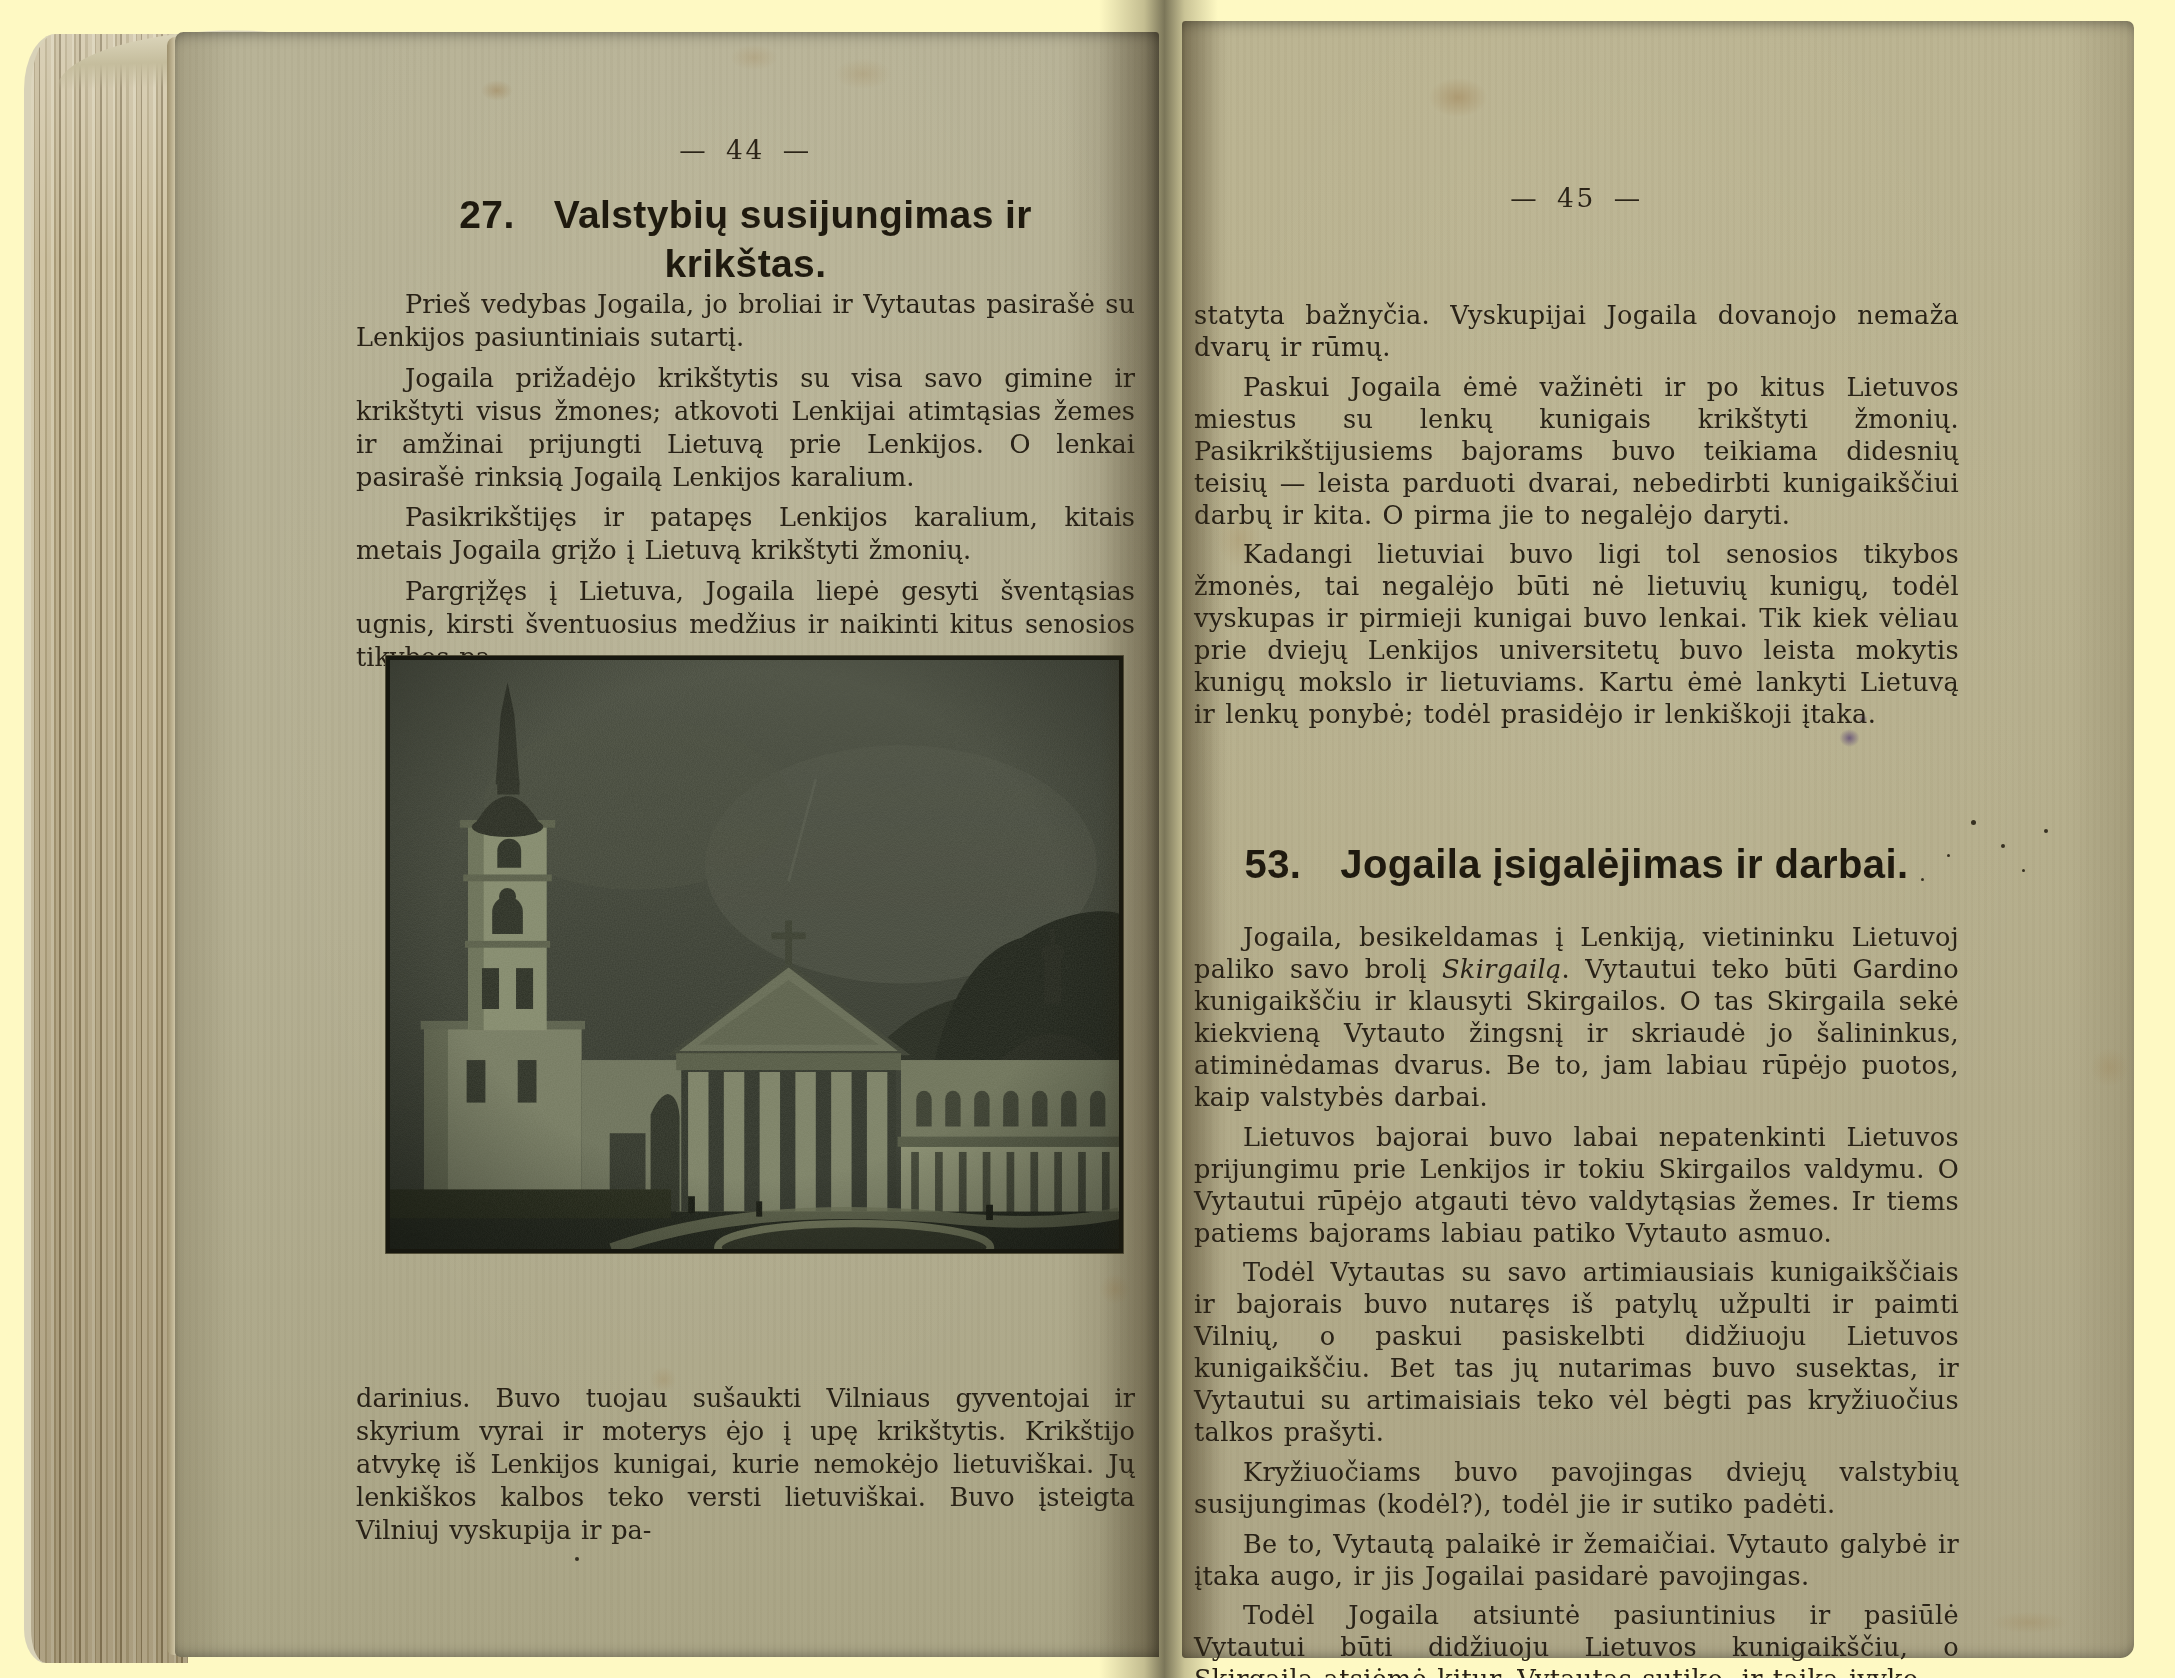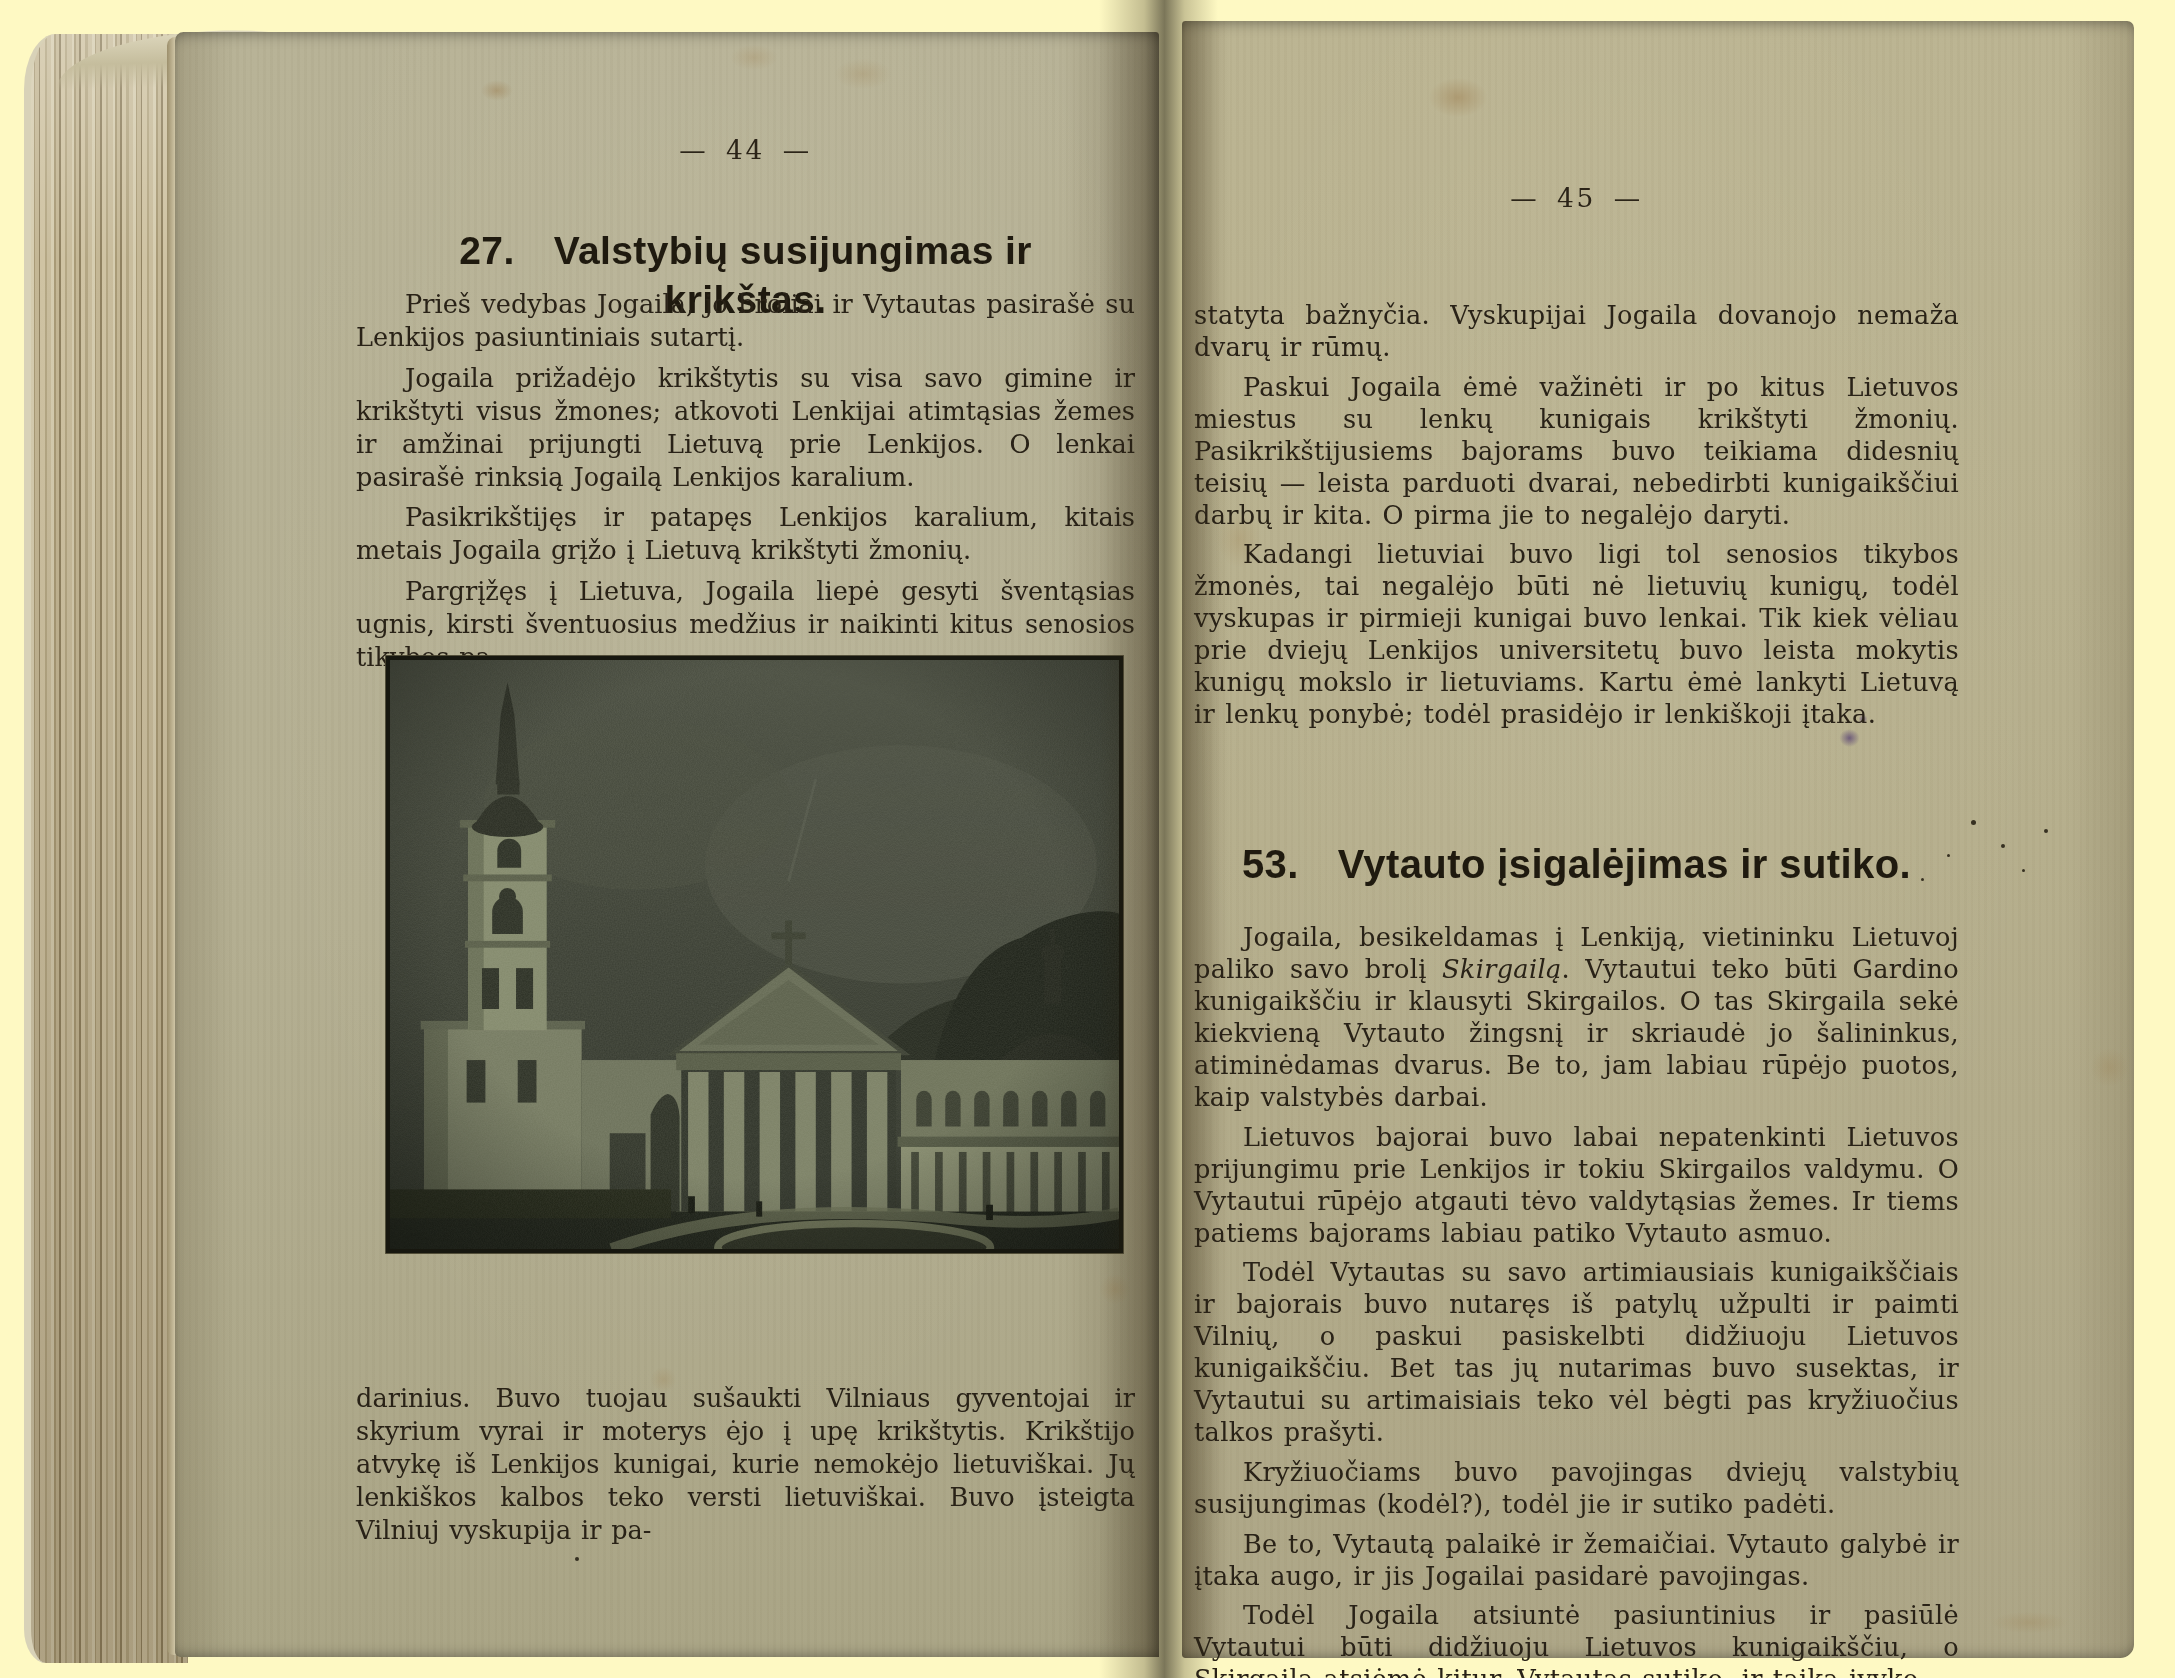--- a/index.html
+++ b/index.html
@@ -45,21 +45,21 @@
   .rp-col{position:absolute;left:12px;top:0;width:765px;height:100%;margin-top:48px;}
   .page-num{position:absolute;width:100%;text-align:center;font-size:26.4px;color:#2b2418;
             letter-spacing:2.6px;word-spacing:6.8px;}
   .page-left .page-num{top:102px;}
   .page-right .page-num{top:113px;}
   .sec-heading{position:absolute;width:100%;margin:0;text-align:center;
     font-family:"Liberation Sans","DejaVu Sans",sans-serif;font-weight:700;color:#1f1a0f;
     font-size:39px;line-height:49px;letter-spacing:0.4px;}
   .sec-heading .line{display:block;}
   .h-num{margin-right:39px;}
-  .lp-heading{top:158px;margin-top:36px;}
+  .lp-heading{top:158px;}
   .rp-heading{top:771px;font-size:40px;}
   .paras{position:absolute;left:0;width:100%;}
   .lp-paras{top:256px;}
   .rp-top{top:230px;}
   .rp-mid{top:852px;}
   .para{margin:0 0 7.7px;color:#292217;text-align:justify;word-spacing:1.7px;}
   .page-left .para{font-size:25.6px;line-height:33px;}
   .page-right .para{font-size:25.6px;line-height:32px;letter-spacing:0.3px;}
   .indent{text-indent:49px;}
   .noindent{text-indent:0;}
@@ -238,21 +238,21 @@
     <div class="rp-col">
       <div class="page-num">— 45 —</div>
 
       <div class="paras rp-top">
         <p class="para noindent">statyta bažnyčia. Vyskupijai Jogaila dovanojo nemaža dvarų ir rūmų.</p>
         <p class="para indent">Paskui Jogaila ėmė važinėti ir po kitus Lietuvos miestus su lenkų kunigais krikštyti žmonių. Pasikrikštijusiems bajorams buvo teikiama didesnių teisių — leista parduoti dvarai, nebedirbti kunigaikščiui darbų ir kita. O pirma jie to negalėjo daryti.</p>
         <p class="para indent">Kadangi lietuviai buvo ligi tol senosios tikybos žmonės, tai negalėjo būti nė lietuvių kunigų, todėl vyskupas ir pirmieji kunigai buvo lenkai. Tik kiek vėliau prie dviejų Lenkijos universitetų buvo leista mokytis kunigų mokslo ir lietuviams. Kartu ėmė lankyti Lietuvą ir lenkų ponybė; todėl prasidėjo ir lenkiškoji įtaka.</p>
       </div>
 
       <h2 class="sec-heading rp-heading">
-        <span class="h-num">53.</span><span>Vytauto įsigalėjimas ir sutiko.</span>
+        <span class="h-num">53.</span><span>Jogaila įsigalėjimas ir darbai.</span>
       </h2>
 
       <div class="paras rp-mid">
         <p class="para indent"><span>Jogaila, besikeldamas į Lenkiją, vietininku Lietuvoj paliko savo brolį </span><em>Skirgailą</em><span>. Vytautui teko būti Gardino kunigaikščiu ir klausyti Skirgailos. O tas Skirgaila sekė kiekvieną Vytauto žingsnį ir skriaudė jo šalininkus, atiminėdamas dvarus. Be to, jam labiau rūpėjo puotos, kaip valstybės darbai.</span></p>
         <p class="para indent">Lietuvos bajorai buvo labai nepatenkinti Lietuvos prijungimu prie Lenkijos ir tokiu Skirgailos valdymu. O Vytautui rūpėjo atgauti tėvo valdytąsias žemes. Ir tiems patiems bajorams labiau patiko Vytauto asmuo.</p>
         <p class="para indent">Todėl Vytautas su savo artimiausiais kunigaikščiais ir bajorais buvo nutaręs iš patylų užpulti ir paimti Vilnių, o paskui pasiskelbti didžiuoju Lietuvos kunigaikščiu. Bet tas jų nutarimas buvo susektas, ir Vytautui su artimaisiais teko vėl bėgti pas kryžiuočius talkos prašyti.</p>
         <p class="para indent">Kryžiuočiams buvo pavojingas dviejų valstybių susijungimas (kodėl?), todėl jie ir sutiko padėti.</p>
         <p class="para indent">Be to, Vytautą palaikė ir žemaičiai. Vytauto galybė ir įtaka augo, ir jis Jogailai pasidarė pavojingas.</p>
         <p class="para indent">Todėl Jogaila atsiuntė pasiuntinius ir pasiūlė Vytautui būti didžiuoju Lietuvos kunigaikščiu, o Skirgailą atsiėmė kitur. Vytautas sutiko, ir taika įvyko.</p>
       </div>

